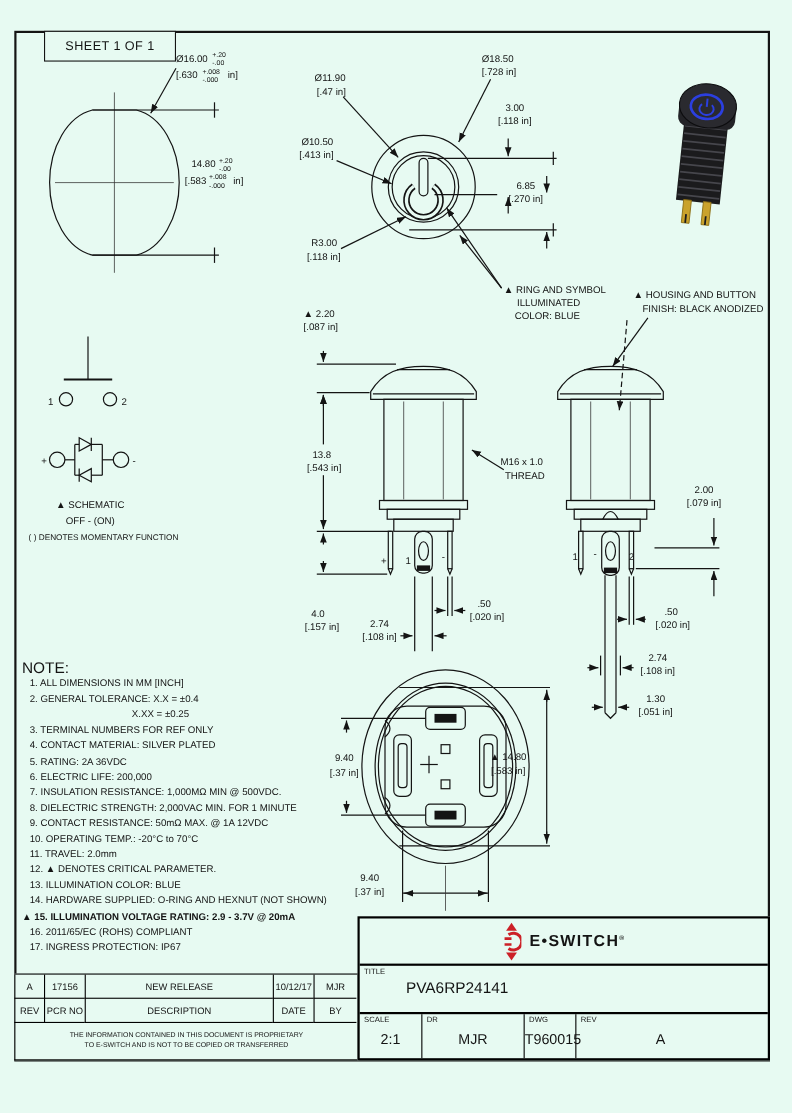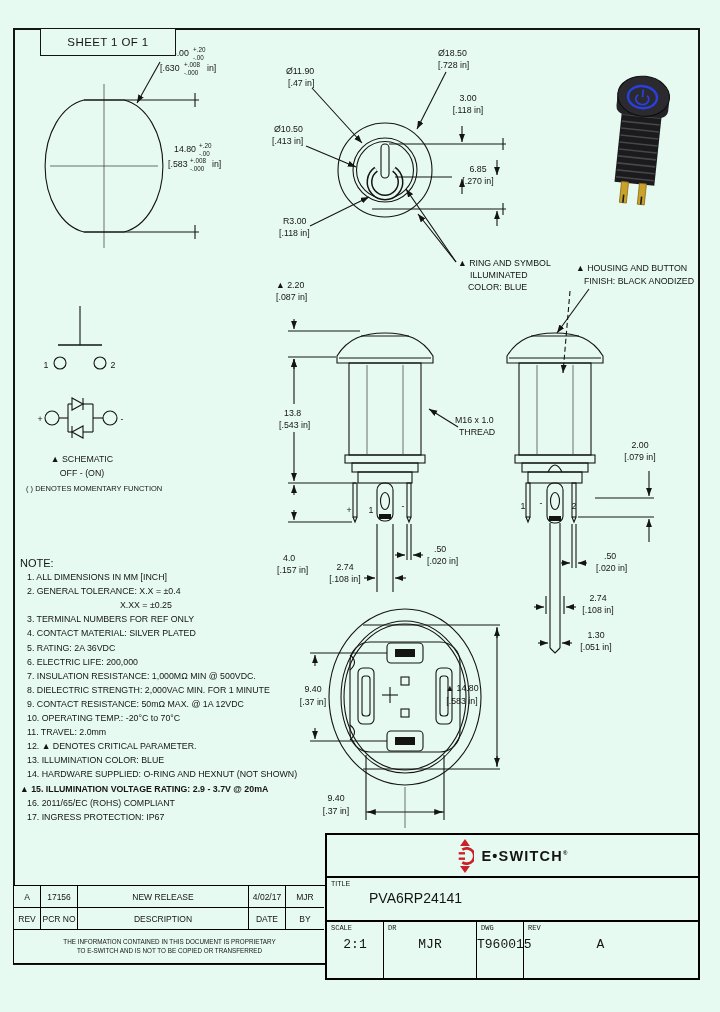--- a/index.html
+++ b/index.html
@@ -1,35 +1,35 @@
 <!DOCTYPE html>
 <html><head>
 <meta charset="utf-8">
 <style>
   html,body{margin:0;padding:0;}
   .page{position:relative;width:720px;height:1012px;background:#e7faf2;overflow:hidden;
         font-family:"Liberation Sans",sans-serif;color:#141414;}
   .frame{position:absolute;left:13px;top:28px;width:687px;height:937px;
          border:2px solid #141414;box-sizing:border-box;}
-  .sheetbox{position:absolute;left:40px;top:28px;width:136px;height:28px;
+  .sheetbox{position:absolute;left:40px;top:28px;width:120px;height:28px;
             border:1.6px solid #141414;box-sizing:border-box;display:flex;align-items:center;
             justify-content:center;font-size:11.5px;letter-spacing:.4px;background:#e7faf2;}
   svg.art{position:absolute;left:0;top:0;}
   .ln{stroke:#141414;stroke-width:1.1;fill:none;}
   .thin{stroke:#333;stroke-width:0.7;fill:none;}
   .fillb{fill:#141414;stroke:none;}
   .bgl{fill:#e7faf2;}
   .dash{stroke-dasharray:5 3;}
   text.dim{font-family:"Liberation Sans",sans-serif;font-size:8.8px;fill:#141414;}
   text.t6{font-size:6.3px;}
   text.t75{font-size:7.5px;}
   .mid{text-anchor:middle;}
   
   .notes{position:absolute;left:20px;top:556px;width:302px;font-size:8.8px;line-height:14.1px;}
-  .notes .hd{font-size:11px;}
+  .notes .hd{font-size:14px;margin-top:44px;}
   .note-item{padding-left:7px;white-space:pre-wrap;}
   .note-item.outdent{padding-left:0;font-weight:bold;}
   
   .revtable{position:absolute;left:13px;top:885px;width:313px;background:#e7faf2;
             border-top:1.6px solid #000;border-right:1.6px solid #000;box-sizing:border-box;}
   .revrow{display:grid;grid-template-columns:27px 37px 171px 37px 39px;}
   .revrow>div{border-left:1.6px solid #000;border-bottom:1.6px solid #000;height:21px;
               display:flex;align-items:center;justify-content:center;font-size:8.5px;}
   .discl{border-left:1.6px solid #000;border-bottom:1.6px solid #000;height:33px;
          display:flex;flex-direction:column;align-items:center;justify-content:center;
@@ -37,21 +37,21 @@
   
   .tblock{position:absolute;left:325px;top:833px;width:375px;background:#e7faf2;
           border:2.5px solid #000;box-sizing:border-box;}
   .logoband{height:41px;border-bottom:2.5px solid #000;display:flex;align-items:center;
             justify-content:center;gap:7px;}
   .brand{font-size:14.5px;font-weight:bold;letter-spacing:1.2px;}
   .brand sup{font-size:6px;}
   .titleband{height:42px;border-bottom:2.5px solid #000;position:relative;}
   .small-lab{position:absolute;left:4px;top:2px;font-size:7px;}
   .title-val{position:absolute;left:42px;top:12px;font-size:14px;}
-  .bottomband{display:grid;grid-template-columns:57px 93px 47px 153px 1fr;height:56px;font-family:Liberation Mono, monospace;}
+  .bottomband{display:grid;grid-template-columns:57px 93px 47px 153px 1fr;height:40px;}
   .bottomband>div{position:relative;border-right:1.6px solid #000;}
   .bottomband>div:last-child{border-right:none;}
   .cell-val{position:absolute;left:0;right:0;top:15px;text-align:center;font-size:13px;}
 </style>
 </head>
 <body>
 
 <div class="page">
   <div class="frame"></div>
 
@@ -362,21 +362,21 @@
     <div class="note-item outdent">▲ 15. ILLUMINATION VOLTAGE RATING: 2.9 - 3.7V @ 20mA</div>
     <div class="note-item">16. 2011/65/EC (ROHS) COMPLIANT</div>
     <div class="note-item">17. INGRESS PROTECTION: IP67</div>
   </div>
 
   <div class="revtable">
     <div class="revrow">
       <div>A</div>
       <div>17156</div>
       <div>NEW RELEASE</div>
-      <div>4/02/17</div>
+      <div>10/12/17</div>
       <div>MJR</div>
     </div>
     <div class="revrow">
       <div>REV</div>
       <div>PCR NO</div>
       <div>DESCRIPTION</div>
       <div>DATE</div>
       <div>BY</div>
     </div>
     <div class="discl">

